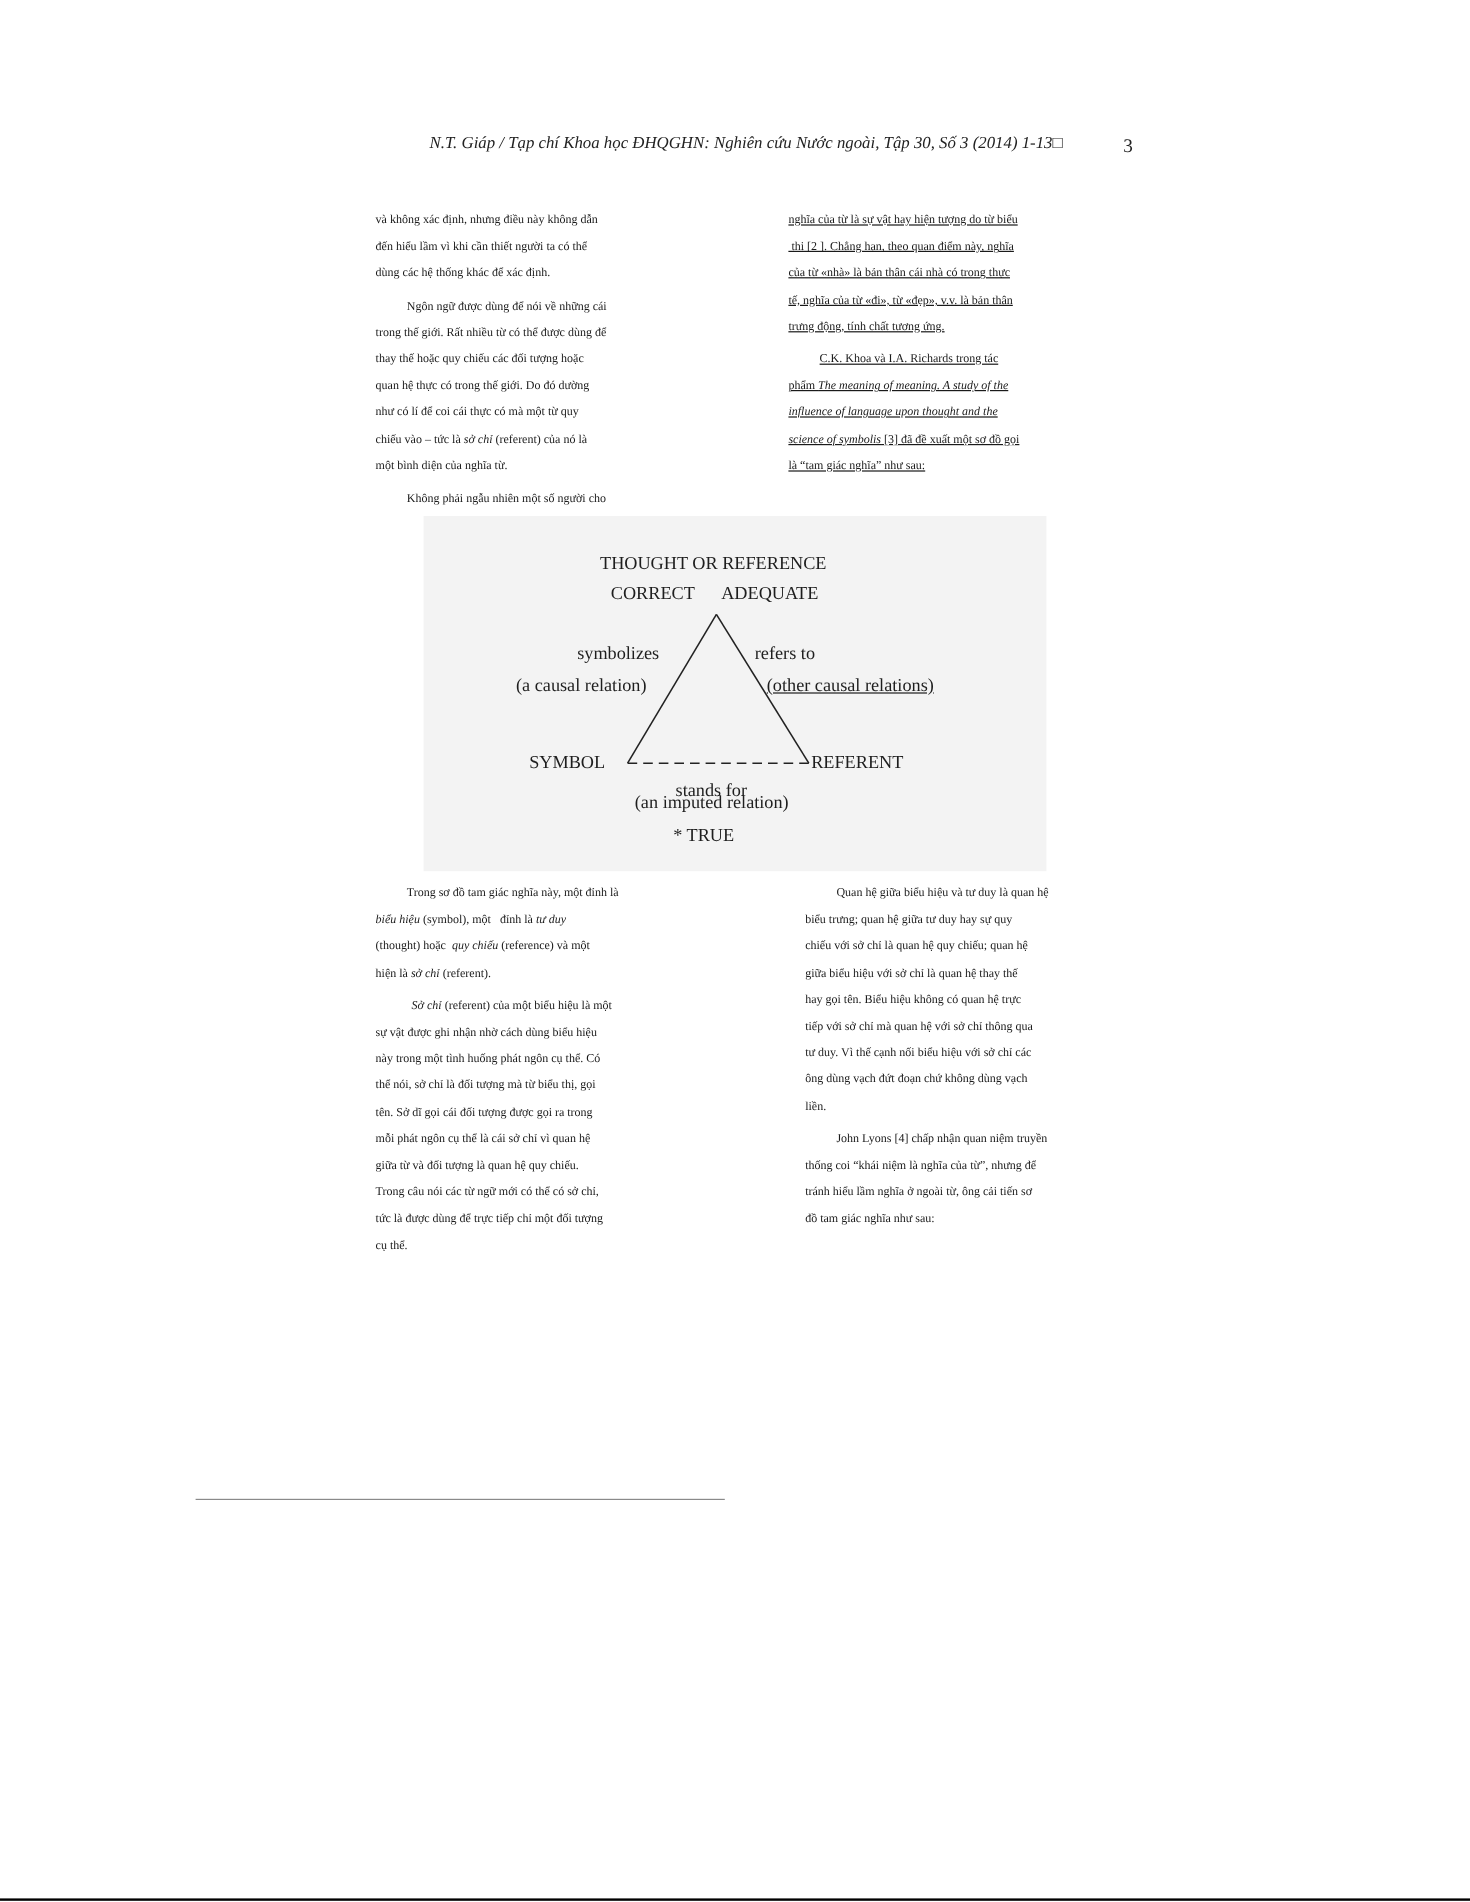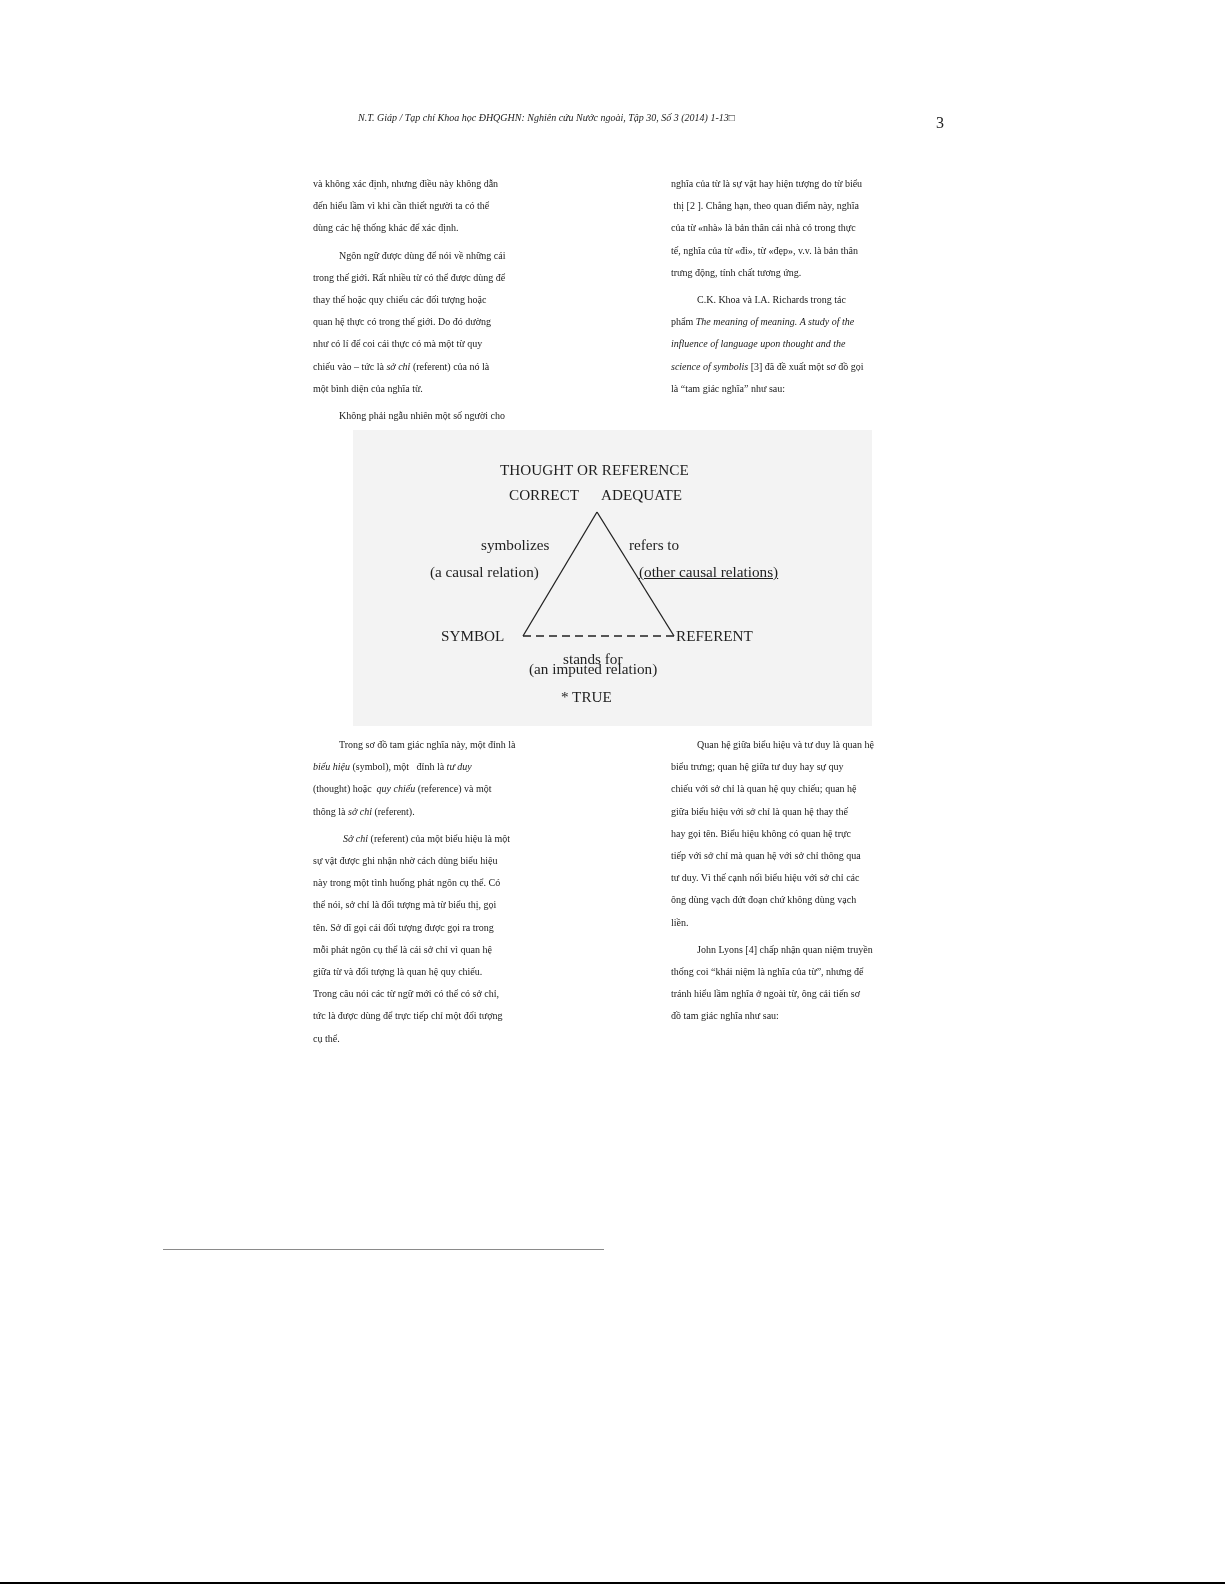--- a/index.html
+++ b/index.html
@@ -1,19 +1,19 @@
 <!DOCTYPE html>
 <html><head>
 <meta charset="utf-8">
 <style>
   html, body { margin: 0; padding: 0; background: #ffffff; }
   body { width: 1225px; height: 1585px; position: relative; overflow: hidden;
          font-family: "Liberation Serif", "DejaVu Serif", serif; color: #1a1a1a; }
   .header { position: absolute; left: 340px; top: 112px; width: 620px; height: 24px; }
-  .running-head { position: absolute; left: 18px; top: 0; font-style: italic; font-size: 10px; white-space: nowrap; color: #222; }
+  .running-head { position: absolute; left: 18px; top: 0; font-style: italic; font-size: 14px; white-space: nowrap; color: #222; }
   .page-num { position: absolute; left: 596px; top: 2px; font-size: 16px; color: #222; }
   .col { position: absolute; width: 320px; font-size: 10px; line-height: 22.2px; margin-left: 44px; }
   .col p { margin: 0; }
   .col p + p { margin-top: 5px; }
   .line { display: block; white-space: nowrap; }
   i { font-style: italic; }
   .fig { position: absolute; left: 353px; top: 430px; width: 519px; height: 296px; background: #f3f3f3; }
   .fig svg { position: absolute; left: 0; top: 0; }
   .lbl { position: absolute; font-size: 15.2px; white-space: nowrap; color: #1e1e1e; }
   .rule { position: absolute; left: 163px; top: 1249px; width: 441px; height: 1px; background: #8a8a8a; }
@@ -40,21 +40,21 @@
     <span class="line">quan hệ thực có trong thế giới. Do đó dường</span>
     <span class="line">như có lí để coi cái thực có mà một từ quy</span>
     <span class="line"><span>chiếu vào – tức là </span><i>sở chỉ</i><span> (referent) của nó là</span></span>
     <span class="line">một bình diện của nghĩa từ.</span>
   </p>
   <p>
     <span class="line" style="padding-left:26px">Không phải ngẫu nhiên một số người cho</span>
   </p>
 </div>
 
-<div class="col" style="left:627px; top:173px;">
+<div class="col" style="left:613px; top:173px;text-decoration:underline;">
   <p>
     <span class="line">nghĩa của từ là sự vật hay hiện tượng do từ biểu</span>
     <span class="line" style="white-space:pre"> thị [2 ]. Chẳng hạn, theo quan điểm này, nghĩa</span>
     <span class="line">của từ «nhà» là bản thân cái nhà có trong thực</span>
     <span class="line">tế, nghĩa của từ «đi», từ «đẹp», v.v. là bản thân</span>
     <span class="line">trưng động, tính chất tương ứng.</span>
   </p>
   <p>
     <span class="line" style="padding-left:26px">C.K. Khoa và I.A. Richards trong tác</span>
     <span class="line"><span>phẩm </span><i>The meaning of meaning. A study of the</i></span>
@@ -82,21 +82,21 @@
   <span class="lbl" style="left:210px; top:220px;font-family:Liberation Serif, serif;">stands for</span>
   <span class="lbl" style="left:176px; top:230px;">(an imputed relation)</span>
   <span class="lbl" style="left:208px; top:258px;">* TRUE</span>
 </div>
 
 <div class="col" style="left:269px; top:734px;">
   <p>
     <span class="line" style="padding-left:26px">Trong sơ đồ tam giác nghĩa này, một đỉnh là</span>
     <span class="line" style="white-space:pre"><i>biểu hiệu</i><span> (symbol), một   đỉnh là </span><i>tư duy</i></span>
     <span class="line" style="white-space:pre"><span>(thought) hoặc  </span><i>quy chiếu</i><span> (reference) và một</span></span>
-    <span class="line"><span>thông là </span><i>sở chỉ</i><span> (referent).</span></span>
+    <span class="line"><span>hiện là </span><i>sở chỉ</i><span> (referent).</span></span>
   </p>
   <p>
     <span class="line" style="padding-left:30px"><i>Sở chỉ</i><span> (referent) của một biểu hiệu là một</span></span>
     <span class="line">sự vật được ghi nhận nhờ cách dùng biểu hiệu</span>
     <span class="line">này trong một tình huống phát ngôn cụ thể. Có</span>
     <span class="line">thể nói, sở chỉ là đối tượng mà từ biểu thị, gọi</span>
     <span class="line">tên. Sở dĩ gọi cái đối tượng được gọi ra trong</span>
     <span class="line">mỗi phát ngôn cụ thể là cái sở chỉ vì quan hệ</span>
     <span class="line">giữa từ và đối tượng là quan hệ quy chiếu.</span>
     <span class="line">Trong câu nói các từ ngữ mới có thể có sở chỉ,</span>

